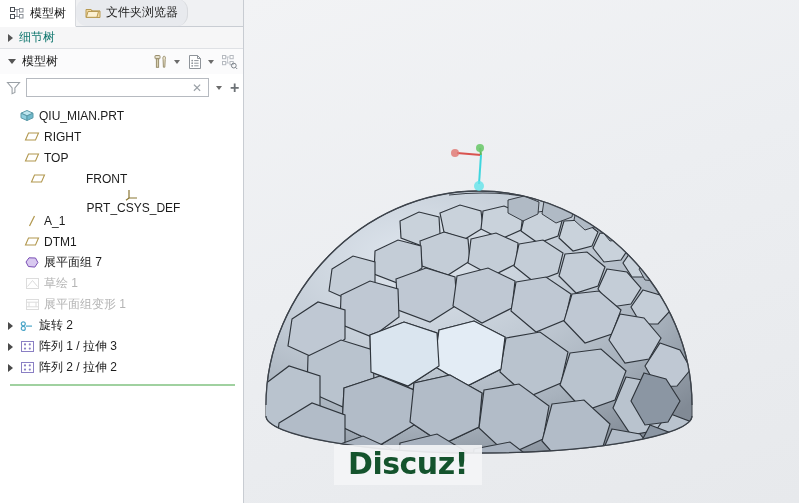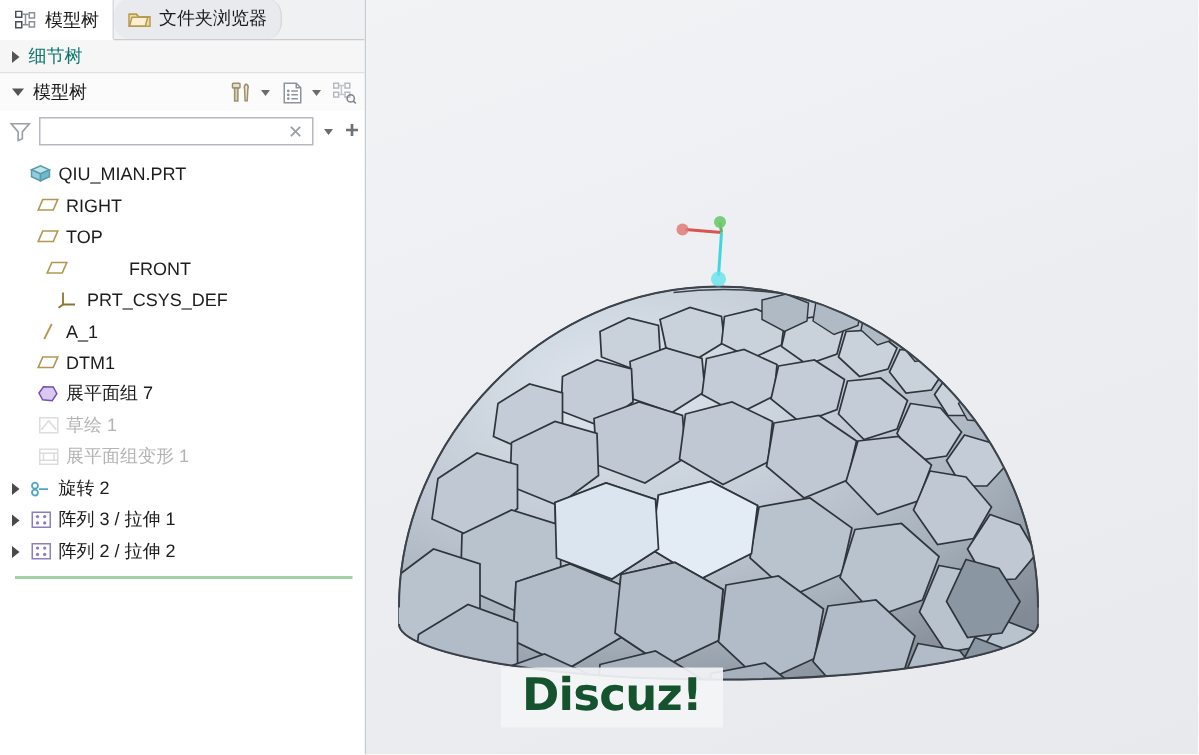--- a/index.html
+++ b/index.html
@@ -232,21 +232,21 @@
 
       <div class="row" style="padding-left:28px;gap:36px;">
         <span class="icon">
           <svg width="16" height="11" viewBox="0 0 16 11">
             <path d="M4.5 2h10l-3 7h-10Z" fill="none" stroke="#b2984f" stroke-width="1.1"></path>
           </svg>
         </span>
         <span class="label">FRONT</span>
       </div>
 
-      <div class="row" style="padding-left:36px;">
+      <div class="row" style="padding-left:22px;flex-direction:column;">
         <span class="icon">
           <svg width="16" height="12" viewBox="0 0 16 12">
             <path d="M4 1v8h8" fill="none" stroke="#8a7633" stroke-width="1.2"></path>
             <path d="M4 9 1 11.2" stroke="#8a7633" stroke-width="1.2"></path>
           </svg>
         </span>
         <span class="label">PRT_CSYS_DEF</span>
       </div>
 
       <div class="row" style="padding-left:22px;">
@@ -318,21 +318,21 @@
           </span>
         <span class="icon">
           <svg width="15" height="13" viewBox="0 0 15 13">
             <rect x="1.5" y="1.5" width="12" height="10" fill="none" stroke="#8a7fc4"></rect>
             <circle cx="5" cy="4.4" r="1.1" fill="#8a7fc4"></circle>
             <circle cx="9.8" cy="4.4" r="1.1" fill="#8a7fc4"></circle>
             <circle cx="5" cy="8.6" r="1.1" fill="#8a7fc4"></circle>
             <circle cx="9.8" cy="8.6" r="1.1" fill="#8a7fc4"></circle>
           </svg>
         </span>
-        <span class="label">阵列 3 / 拉伸 1</span>
+        <span class="label">阵列 1 / 拉伸 3</span>
       </div>
 
       <div class="row" style="padding-left:4px;">
         <span class="arrow">
             <span class="tri right"></span>
           </span>
         <span class="icon">
           <svg width="15" height="13" viewBox="0 0 15 13">
             <rect x="1.5" y="1.5" width="12" height="10" fill="none" stroke="#8a7fc4"></rect>
             <circle cx="5" cy="4.4" r="1.1" fill="#8a7fc4"></circle>

